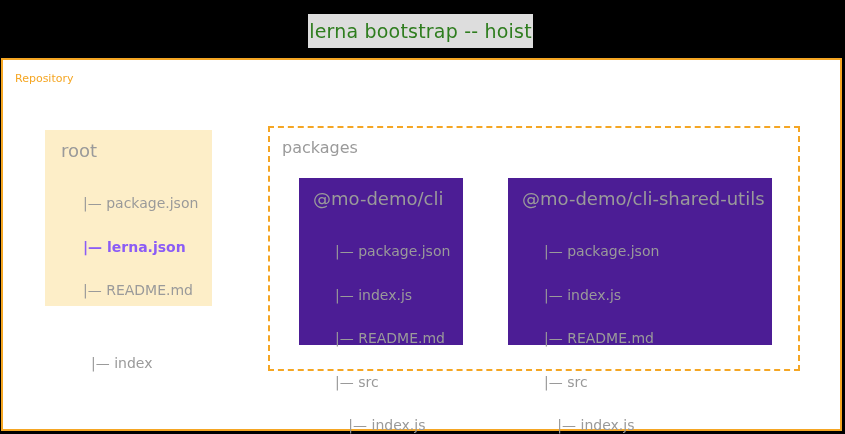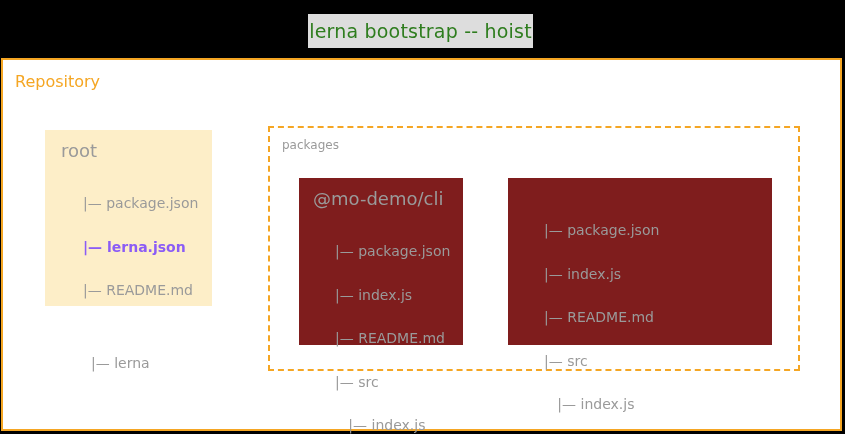--- a/index.html
+++ b/index.html
@@ -58,21 +58,21 @@
     height: 373px;
     background: #ffffff;
     border: 2px solid #f5a623;
     box-sizing: border-box;
   }
   .repo-title {
     position: absolute;
     left: 12px;
     top: 12px;
     color: #f5a623;
-    font-size: 16px;
+    font-size: 11px;
     white-space: nowrap;
   }
 
   
   .card {
     position: absolute;
     box-sizing: border-box;
   }
   .card-title {
     color: #9a9a9a;
@@ -97,27 +97,27 @@
     width: 532px;
     height: 245px;
     border: 2px dashed #f5a623;
     box-sizing: border-box;
   }
   .packages-label {
     position: absolute;
     left: 12px;
     top: 10px;
     color: #9a9a9a;
-    font-size: 12px;
+    font-size: 16px;
     white-space: nowrap;
   }
 
   .pkg-card {
     position: absolute;
-    background: #7f1d1d;
+    background: #4c1d95;
     box-sizing: border-box;
     padding: 10px 0 0 14px;
   }
   .pkg-card-1 { left: 299px; top: 178px; width: 164px; height: 167px; }
   .pkg-card-2 { left: 508px; top: 178px; width: 264px; height: 167px; }
 
   
   .tree {
     margin-top: 6px;
     font-size: 14px;
@@ -148,21 +148,21 @@
   </div>
 
   <div class="card root-card">
     <div class="card-title">root</div>
     <div class="tree indent-a">
       <div class="row">|— package.json</div>
       <div class="row bold">|— lerna.json</div>
       <div class="row">|— README.md</div>
     </div>
     <div class="tree indent-b" style="margin-top:0;">
-      <div class="row">|— lerna</div>
+      <div class="row">|— index</div>
       
       
     </div>
   </div>
 
   <div class="packages-box">
     <div class="packages-label">packages</div>
   </div>
 
   <div class="card pkg-card pkg-card-1">
@@ -172,20 +172,21 @@
       <div class="row">|— index.js</div>
       <div class="row">|— README.md</div>
       <div class="row">|— src</div>
       <div class="row">   |— index.js</div>
       
       
     </div>
   </div>
 
   <div class="card pkg-card pkg-card-2">
+    <div class="card-title">@mo-demo/cli-shared-utils</div>
     <div class="tree indent-a">
       <div class="row">|— package.json</div>
       <div class="row">|— index.js</div>
       <div class="row">|— README.md</div>
       <div class="row">|— src</div>
       <div class="row">   |— index.js</div>
     </div>
   </div>
 
 </div>

